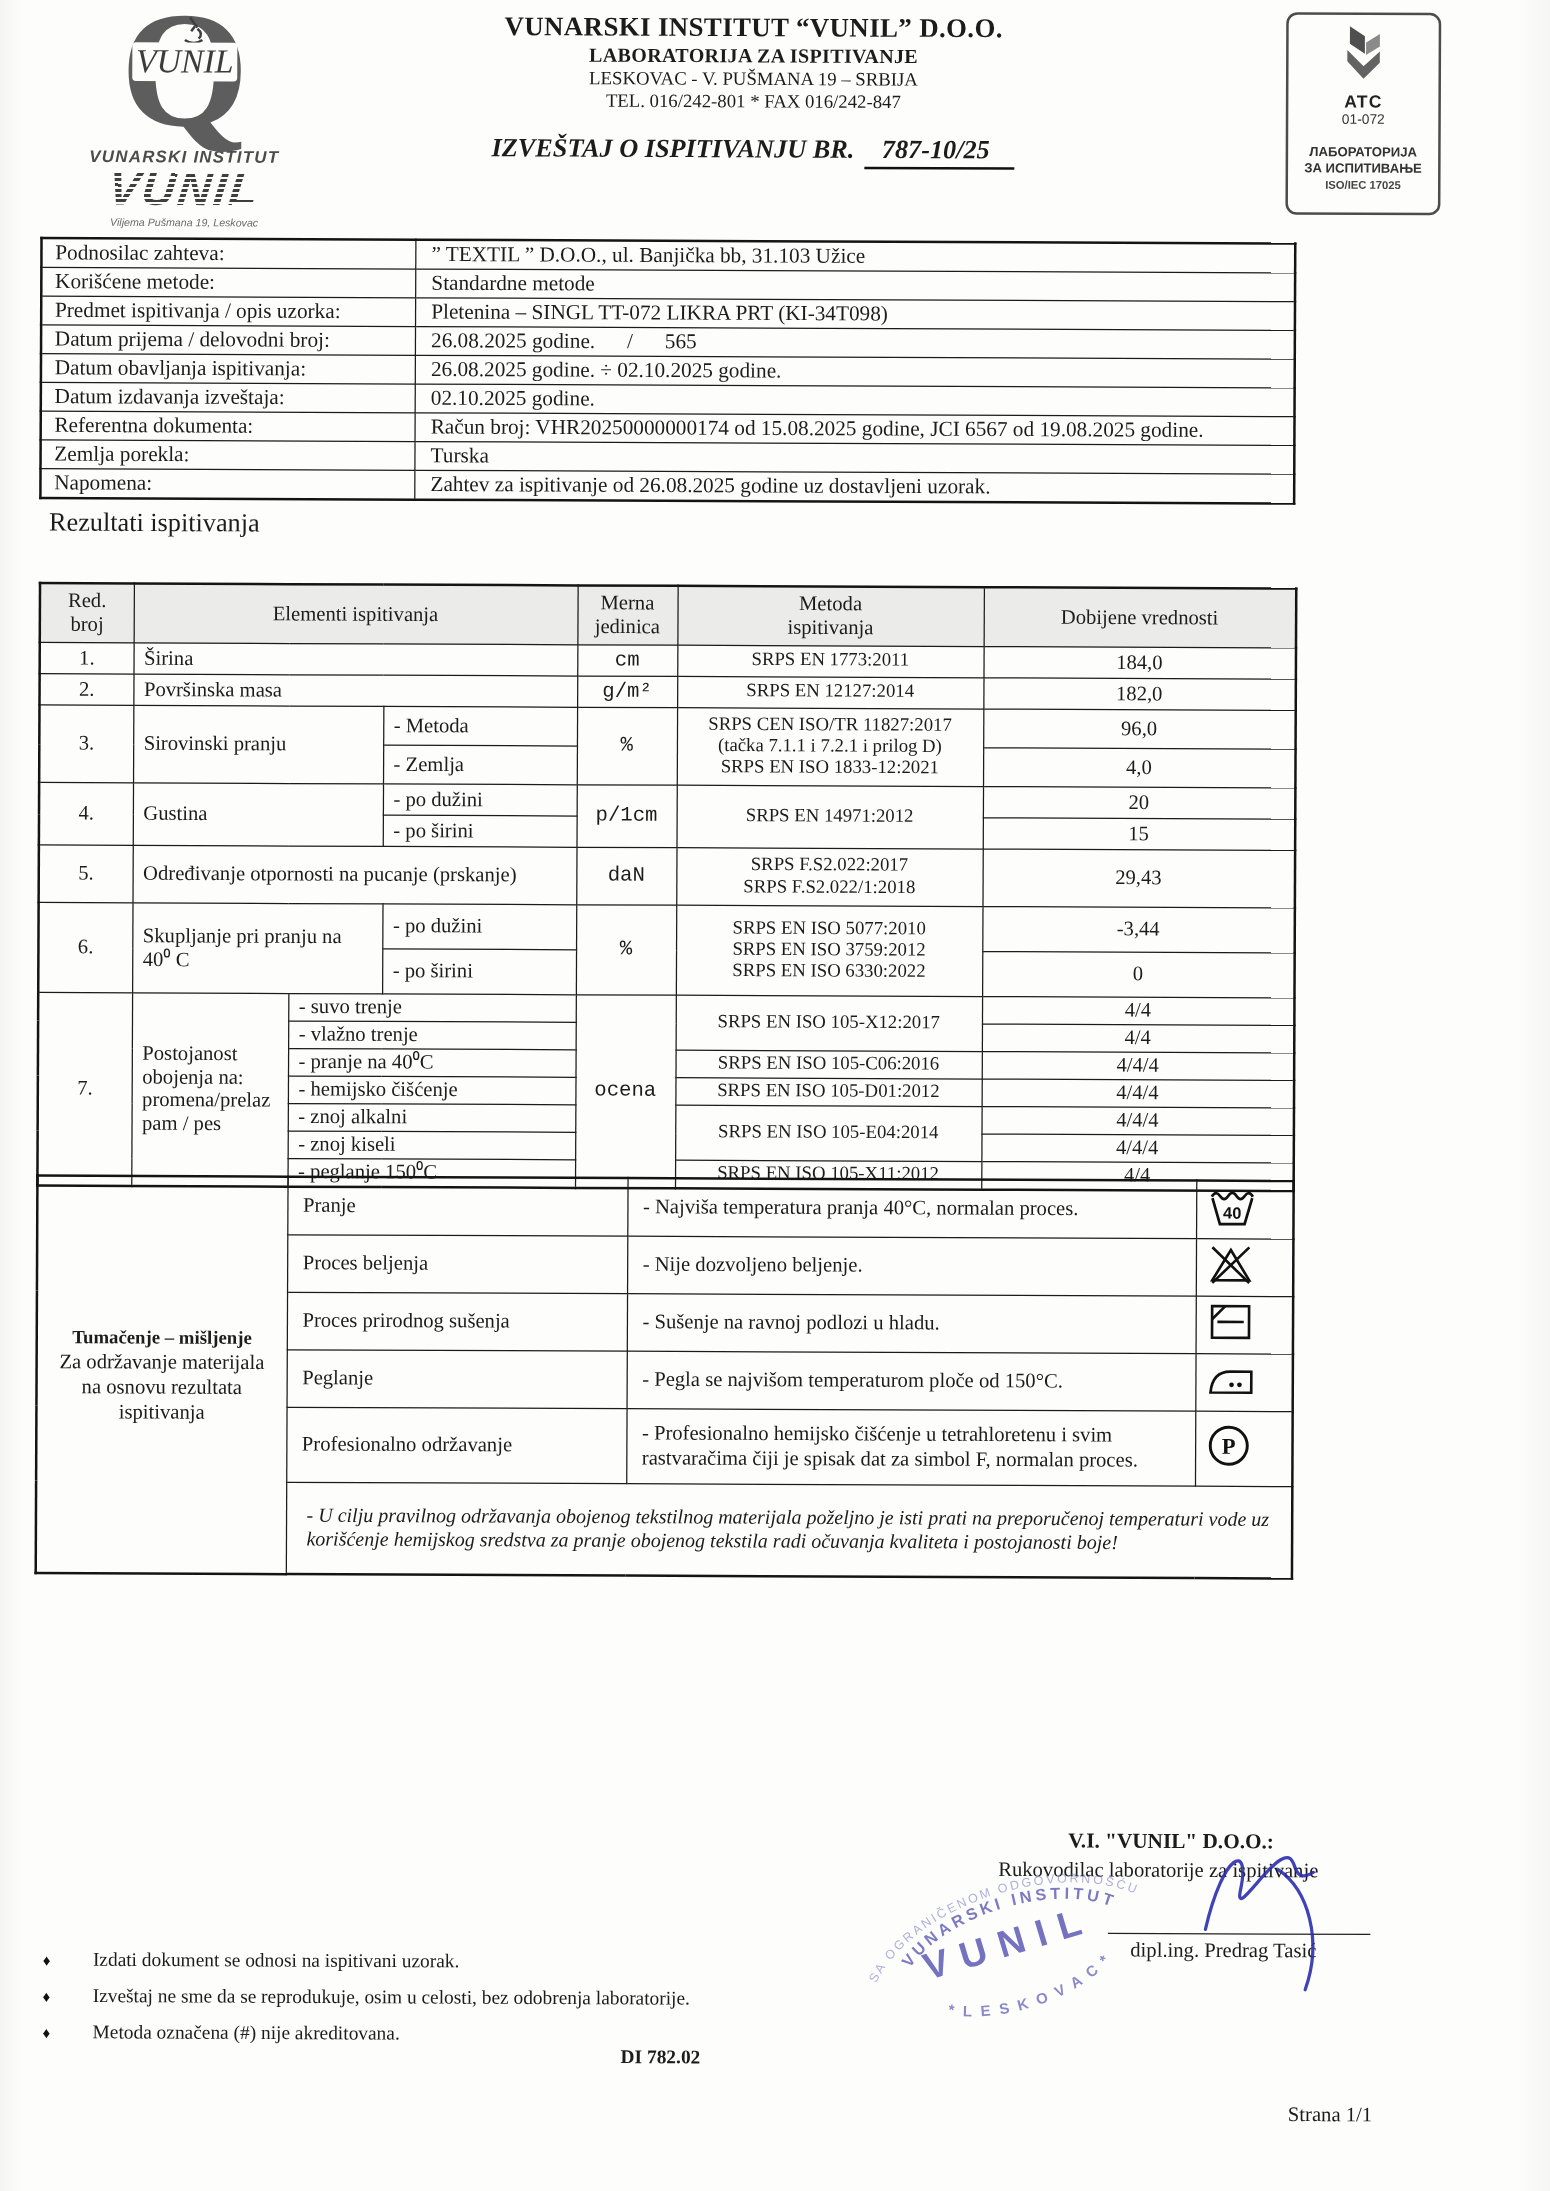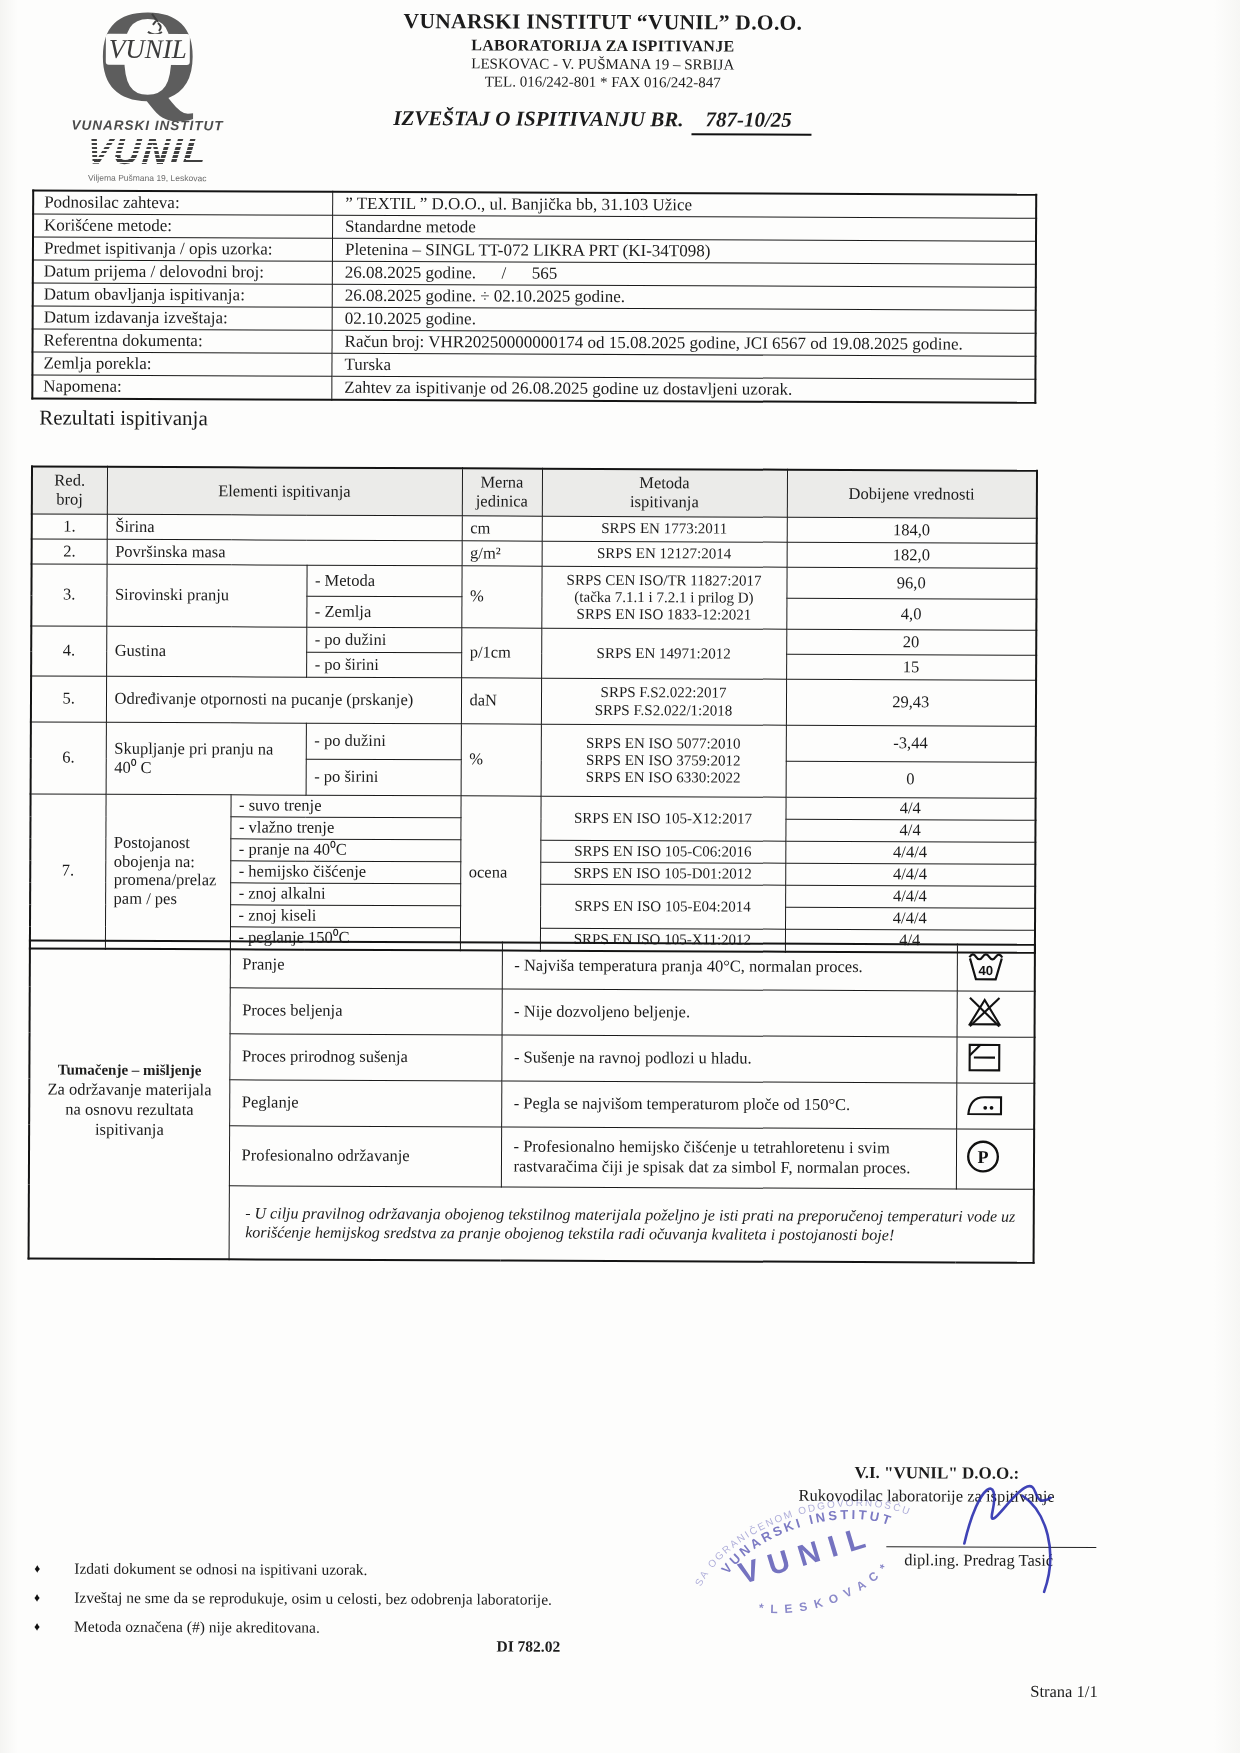--- a/index.html
+++ b/index.html
@@ -19,21 +19,21 @@
           font-style:italic;font-size:27px;color:#3c3c3c;background:#fdfdfc;padding:0 3px;border-radius:3px;}
   .micro{position:absolute;left:96px;top:6px;}
   .inst{font-family:"Liberation Sans",sans-serif;font-style:italic;font-weight:bold;
         font-size:13.5px;letter-spacing:1px;color:#4c4c4c;margin-top:2px;}
   .wordmark{font-family:"Liberation Sans",sans-serif;font-style:italic;font-weight:900;
         font-size:37px;letter-spacing:2px;color:#4a4a4a;transform:skewX(-6deg);line-height:1;}
   @supports (-webkit-background-clip:text){
     .wordmark{background:repeating-linear-gradient(0deg,#3f3f3f 0 2.4px,#fdfdfc 2.4px 4.1px);
       -webkit-background-clip:text;background-clip:text;color:transparent;}
   }
-  .logoaddr{font-family:"Liberation Sans",sans-serif;font-size:8.5px;color:#6a6a6a;margin-top:3px;text-align:center;}
+  .logoaddr{font-family:"Liberation Sans",sans-serif;font-style:italic;font-size:8.5px;color:#6a6a6a;margin-top:3px;text-align:center;}
   .hcenter{position:absolute;left:250px;top:2px;width:640px;text-align:center;}
   .hcompany{font-size:21.5px;font-weight:bold;letter-spacing:.3px;}
   .hlab{font-size:16px;font-weight:bold;margin-top:2px;letter-spacing:.3px;}
   .haddr{font-size:15px;margin-top:1px;}
   .hphone{font-size:15px;margin-top:1px;}
   .hreport{margin-top:16px;font-size:21px;font-weight:bold;font-style:italic;}
   .hnum{display:inline-block;border-bottom:2.4px solid #111;padding:0 20px 1px 14px;margin-left:8px;}
   .badge{position:absolute;right:60px;top:0;width:124px;height:162px;border:2px solid #4c4c4c;
          border-radius:9px;text-align:center;padding-top:8px;box-sizing:border-box;
          font-family:"Liberation Sans",sans-serif;}
@@ -54,21 +54,21 @@
   .info td{height:20px;}
   .info .lab{width:280px;padding-left:10px;}
   .info .val{padding-left:12px;}
 
   
   .rhead{position:absolute;top:408px;left:38px;font-size:21px;}
   .res{position:absolute;top:468px;left:30px;width:1005px;table-layout:fixed;font-size:16.5px;}
   .res td{line-height:1.15;}
   .res .hd{background:#ebebe9;text-align:center;font-size:16.5px;height:44px;}
   .cnum{text-align:center;}
-  .cunit{}
+  .cunit{text-align:center;font-family:Liberation Mono, monospace;}
   .cmeth{text-align:center;font-size:15px;line-height:1.12;}
   .cval{text-align:center;}
   .celm{padding-left:10px;}
 
   
   .care{position:absolute;top:942px;left:30px;width:1005px;table-layout:fixed;font-size:16.5px;margin-top:0;}
   .care td{line-height:1.2;}
   .tum{ text-align:center;vertical-align:middle;font-size:16.5px;}
   .tum b{font-size:15px;}
   .care .clabel{padding-left:12px;}
@@ -121,20 +121,32 @@
     <div class="hcenter">
       <div class="hcompany">VUNARSKI INSTITUT “VUNIL” D.O.O.</div>
       <div class="hlab">LABORATORIJA ZA ISPITIVANJE</div>
       <div class="haddr">LESKOVAC - V. PUŠMANA 19 – SRBIJA</div>
       <div class="hphone">TEL. 016/242-801 * FAX  016/242-847</div>
       <div class="hreport">
         <span>IZVEŠTAJ O ISPITIVANJU BR.</span><span class="hnum">787-10/25</span>
       </div>
     </div>
 
+    <div class="badge">
+      <svg width="42" height="46" viewBox="0 0 42 46">
+        <polygon points="10,1 22,9 22,23 10,15" fill="#4f4f4f"></polygon>
+        <polygon points="34,7 23,14 23,24 34,17" fill="#8a8a8a"></polygon>
+        <polygon points="8,20 21,33 34,21 34,30 21,43 8,29" fill="#636363"></polygon>
+      </svg>
+      <div class="atc">ATC</div>
+      <div class="atcnum">01-072</div>
+      <div class="cyr pre">ЛАБОРАТОРИЈА
+ЗА ИСПИТИВАЊЕ</div>
+      <div class="iso">ISO/IEC 17025</div>
+    </div>
   </div>
 
   <table class="tbl info">
     <tbody>
           <tr>
       <td class="lab">Podnosilac zahteva:</td>
       <td class="val prew">” TEXTIL ” D.O.O., ul. Banjička bb, 31.103 Užice</td>
           </tr>
     <tr>
       <td class="lab">Korišćene metode:</td>

